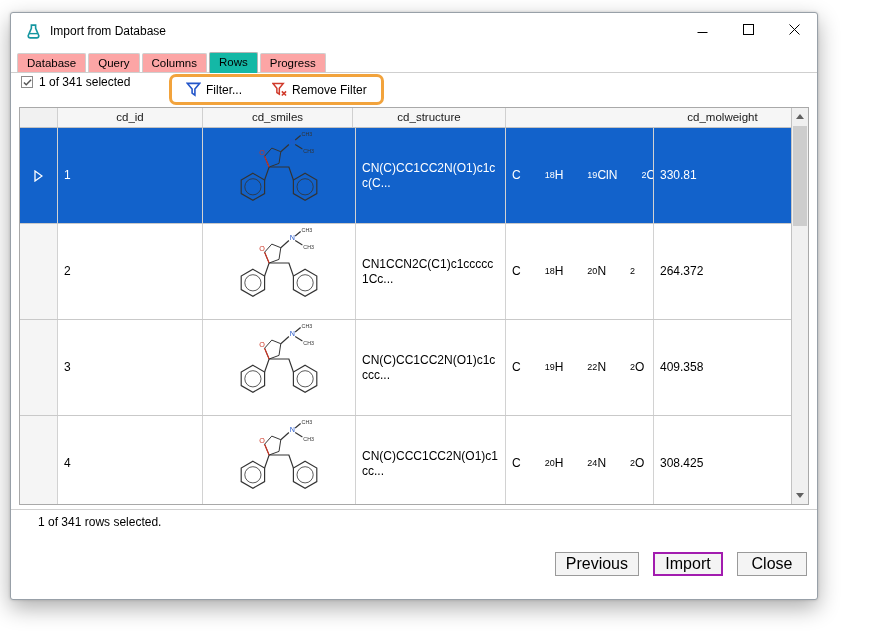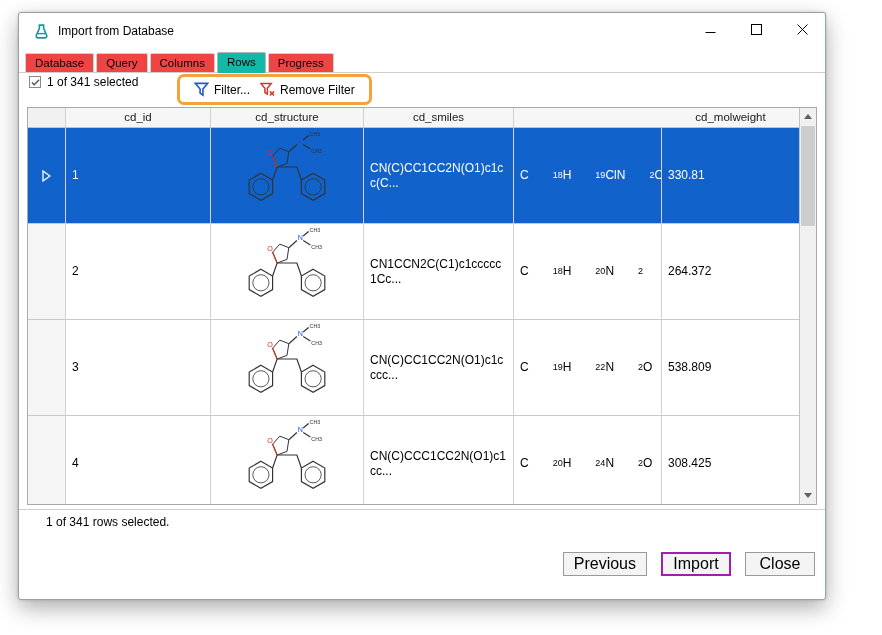--- a/index.html
+++ b/index.html
@@ -10,45 +10,45 @@
     --teal:#1596a0;
   }
   *{box-sizing:border-box;}
   html,body{margin:0;padding:0;}
   body{
     width:882px;height:635px;position:relative;overflow:hidden;
     background:#ffffff;
     font-family:"Liberation Sans",sans-serif;font-size:12px;color:#000;
   }
   .dialog{
-    position:absolute;left:18px;top:12px;width:808px;height:588px;
+    position:absolute;left:10px;top:12px;width:808px;height:588px;
     background:#fff;border:1px solid #98a0a8;border-radius:3px;
     box-shadow:0 8px 22px rgba(0,0,0,.32),0 0 3px rgba(0,0,0,.18);
     display:flex;flex-direction:column;
   }
   
   .titlebar{height:36px;display:flex;align-items:center;padding-left:14px;flex:0 0 auto;}
   .app-icon{width:17px;height:17px;margin-right:8px;flex:0 0 auto;}
   .title-text{font-size:12px;}
   .win-controls{margin-left:auto;display:flex;height:100%;align-self:flex-start;}
   .win-btn{width:46px;height:32px;display:flex;align-items:center;justify-content:center;}
   .win-btn svg{width:11px;height:11px;display:block;}
   
   .tabstrip{display:flex;align-items:flex-end;padding:0 0 0 6px;height:24px;flex:0 0 auto;border-bottom:1px solid #cfcfcf;}
   .tab{
-    padding:3px 9px 3px 9px;border:1px solid #cfcfcf;border-bottom:none;background:#ef4444;
+    padding:3px 9px 3px 9px;border:1px solid #cfcfcf;border-bottom:none;background:#fca5a5;
     margin-right:2px;font-size:11.5px;white-space:nowrap;border-radius:2px 2px 0 0;
   }
   .tab.active{background:#14b8a6;border-color:#b5b5b5;margin-bottom:-1px;padding-bottom:5px;}
   
   .toolbar{height:34px;display:flex;align-items:flex-start;padding:2px 10px 2px 10px;flex:0 0 auto;}
   .chk-wrap{display:flex;align-items:center;gap:6px;width:140px;}
   .checkbox{width:12px;height:12px;border:1px solid #8a8a8a;background:#fff;display:flex;align-items:center;justify-content:center;}
   .checkbox svg{width:9px;height:9px;display:block;}
-  .filter-group{display:flex;align-items:center;gap:4px;margin-left:8px;position:relative;padding:5px 14px;}
+  .filter-group{display:flex;align-items:center;gap:24px;margin-left:8px;position:relative;padding:5px 14px;}
   .annotation-box{position:absolute;left:0;top:-1px;right:0;bottom:-1px;border:3px solid var(--orange);border-radius:7px;pointer-events:none;}
   .tool-btn{display:flex;align-items:center;gap:5px;background:transparent;border:none;font-size:12px;font-family:inherit;padding:2px 3px;}
   .tool-btn svg{width:15px;height:15px;display:block;}
   .filter-icon{color:var(--filter-blue);}
   .remove-filter-icon{color:var(--remove-red);}
   
   .table-wrap{margin:0 8px 4px 8px;border:1px solid #a9a9a9;height:398px;display:flex;flex:0 0 auto;overflow:hidden;background:#fff;}
   .grid{flex:1;overflow:hidden;display:flex;flex-direction:column;}
   .thead{display:flex;height:20px;background:#f6f6f6;border-bottom:1px solid #c2c2c2;flex:0 0 auto;text-align:center;}
   .hcell{border-right:1px solid #d0d0d0;padding:3px 5px;font-size:11.5px;color:#1a1a1a;white-space:nowrap;overflow:hidden;}
@@ -154,22 +154,22 @@
         <span>Remove Filter</span>
       </button>
     </div>
   </div>
 
   <div class="table-wrap">
     <div class="grid">
       <div class="thead">
         <div class="hcell col-corner"></div>
       <div class="hcell col-cd_id">cd_id</div>
+          <div class="hcell col-cd_smiles">cd_smiles</div>
           <div class="hcell col-cd_structure">cd_structure</div>
-          <div class="hcell col-cd_smiles">cd_smiles</div>
           <div class="hcell col-cd_formula">cd_formula</div>
           <div class="hcell col-cd_molweight">cd_molweight</div>
         </div>
       <div class="tbody">
           <div class="trow selected">
     <div class="cell sel-cell">
       <svg class="row-arrow" width="9" height="12" viewBox="0 0 9 12">
         <polygon points="1,1 8,6 1,11" fill="none" stroke="currentColor" stroke-width="1.3"></polygon>
       </svg>
     </div>
@@ -247,21 +247,21 @@
         </g>
         <line x1="64" y1="40" x2="59" y2="28" stroke="#cc3322" stroke-width="1.3"></line>
         <text x="53" y="27" font-size="8" fill="#cc3322" font-family="Liberation Sans, sans-serif">O</text>
         <text x="87" y="14" font-size="8" fill="#2456c9" font-family="Liberation Sans, sans-serif">N</text>
         <text x="100" y="6" font-size="6" fill="#333" font-family="Liberation Sans, sans-serif">CH3</text>
         <text x="102" y="24" font-size="6" fill="#333" font-family="Liberation Sans, sans-serif">CH3</text>
       </svg>
     </div>
     <div class="cell c-smiles">CN(C)CC1CC2N(O1)c1cccc...</div>
     <div class="cell c-formula">C<sub>19</sub>H<sub>22</sub>N<sub>2</sub>O</div>
-    <div class="cell c-molweight">538.809</div>
+    <div class="cell c-molweight">409.358</div>
   </div>
           <div class="trow">
     <div class="cell sel-cell">
       
     </div>
     <div class="cell c-id">4</div>
     <div class="cell c-structure">
       <svg class="mol" viewBox="0 0 150 100">
         <g stroke="#333" stroke-width="1.3" fill="none">
           <polygon points="46,47 59,54.5 59,69.5 46,77 33,69.5 33,54.5"></polygon>

